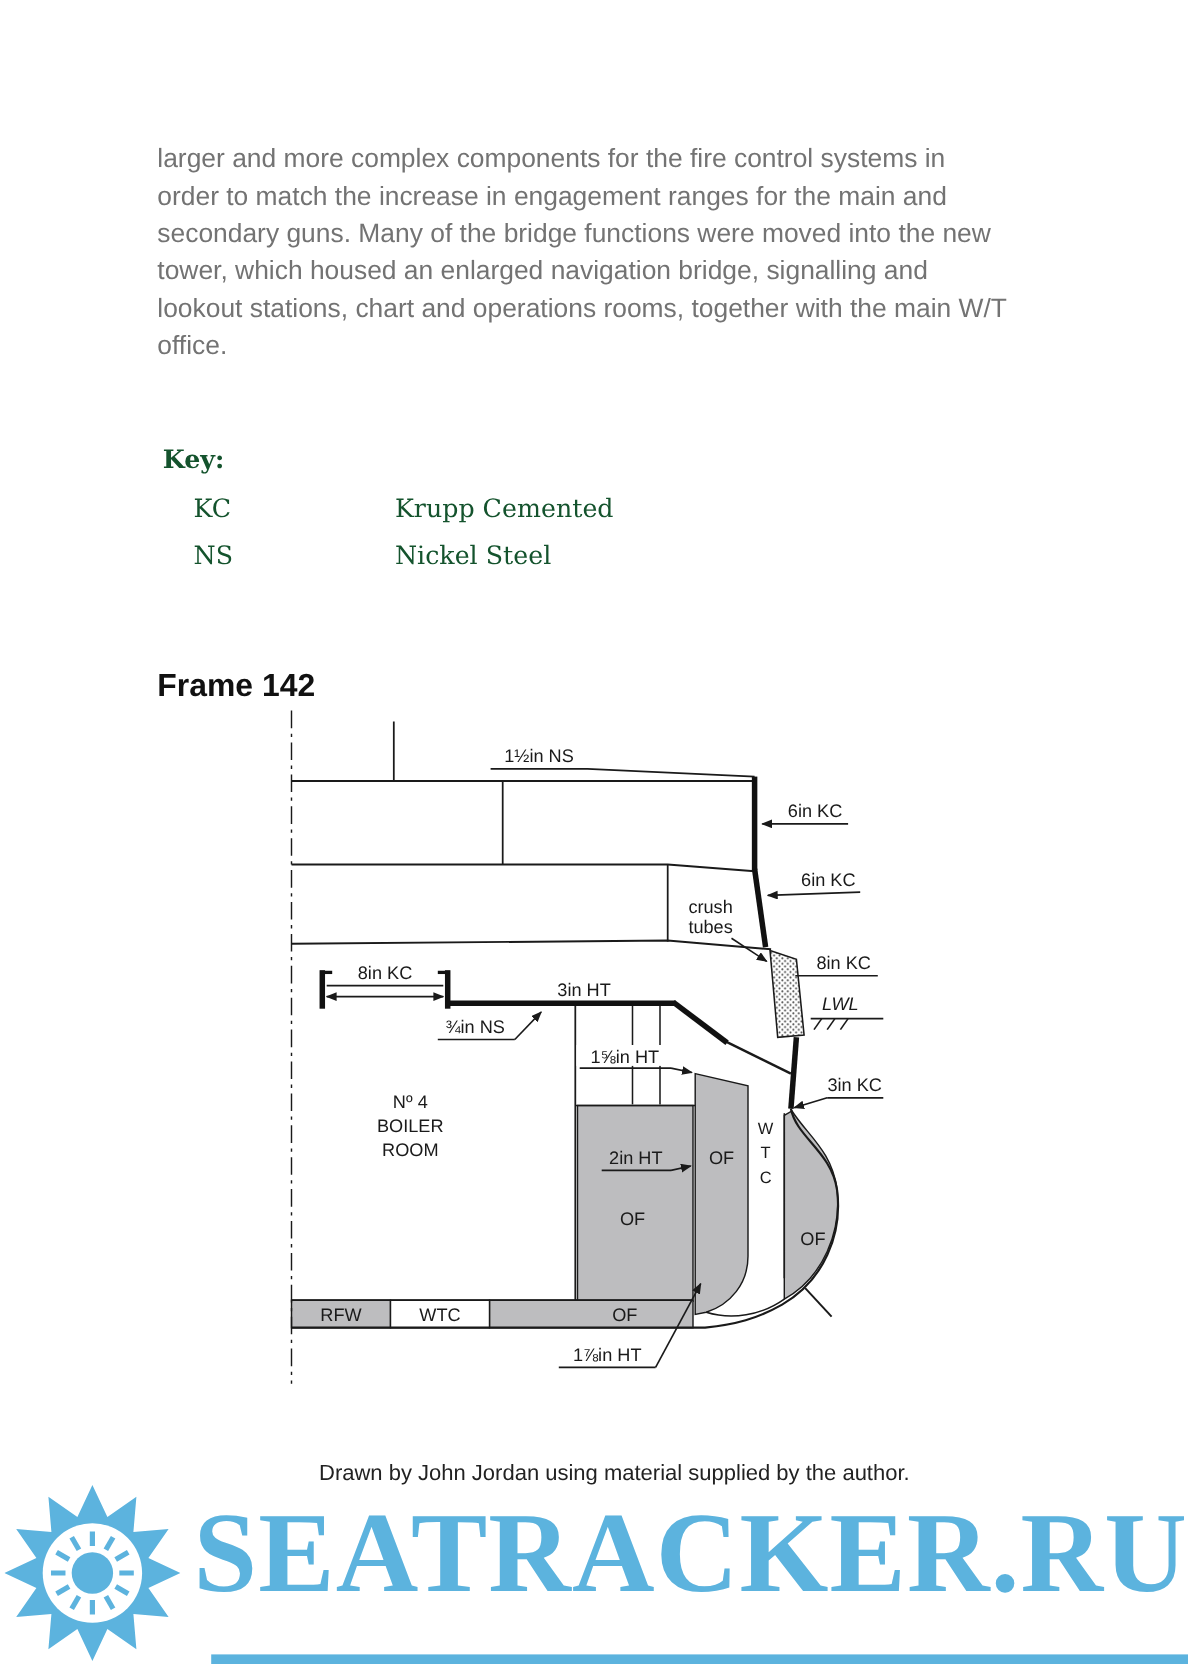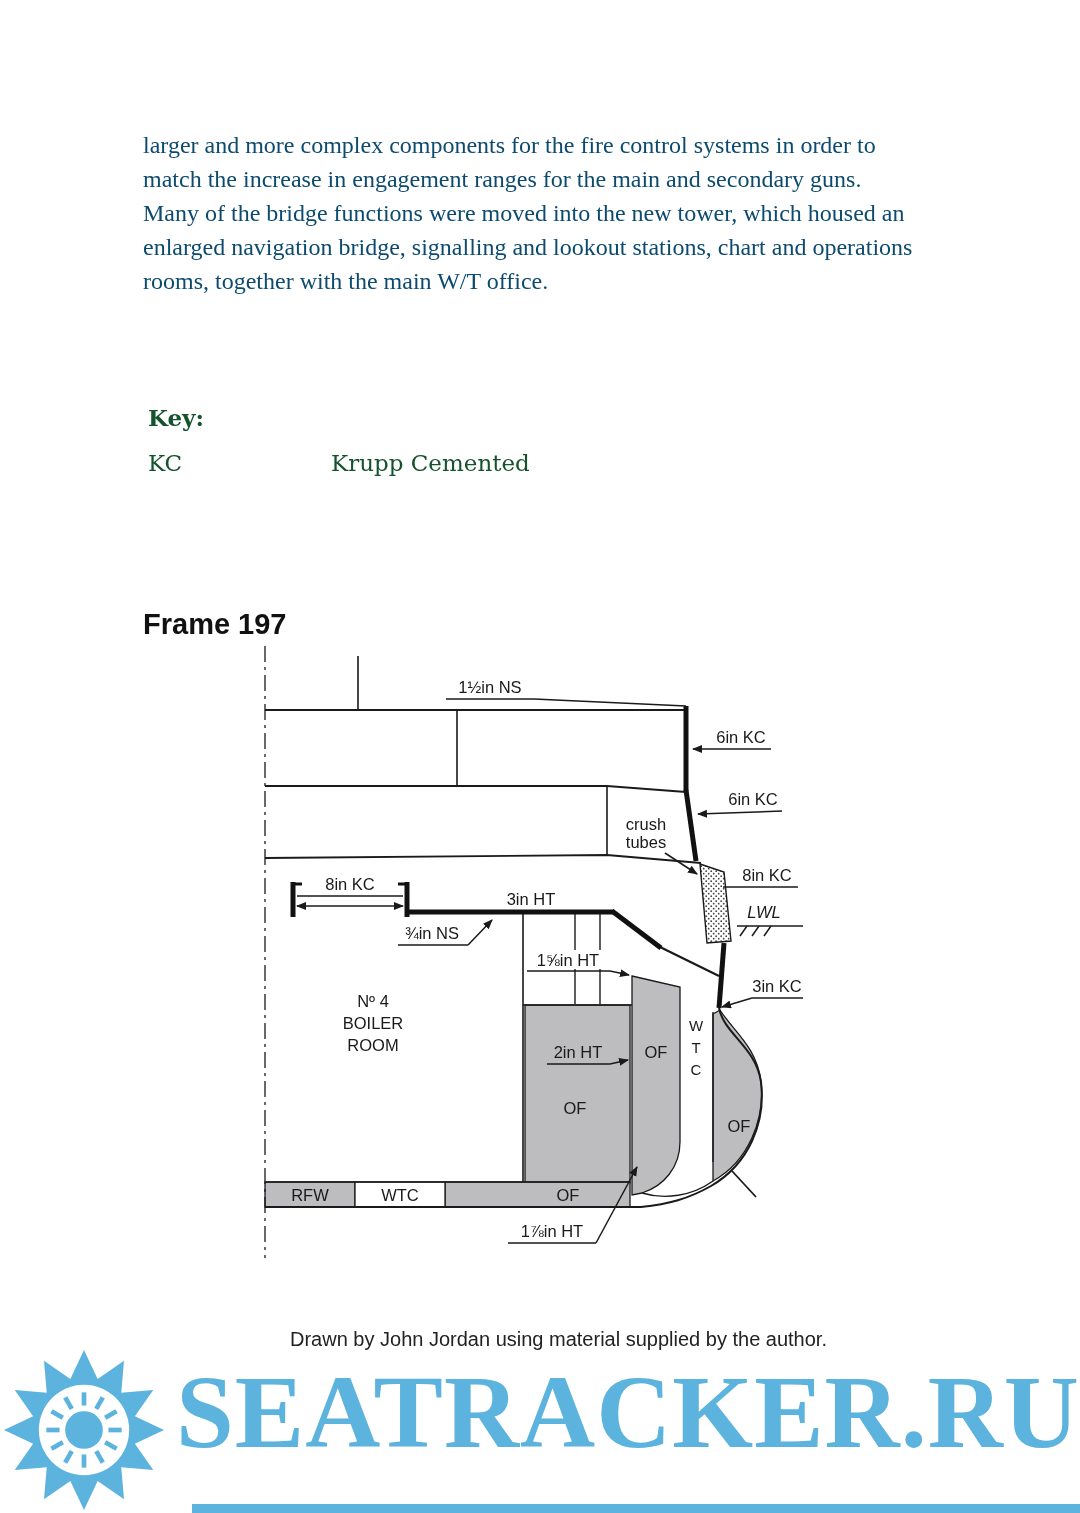--- a/index.html
+++ b/index.html
@@ -1,24 +1,24 @@
 <!DOCTYPE html>
 <html><head>
 <meta charset="utf-8">
 <style>
   * { margin:0; padding:0; box-sizing:border-box; }
   html,body { background:#ffffff; }
   .page { position:relative; width:1080px; height:1513px; background:#ffffff; overflow:hidden; color:#1a1a1a; }
 
   .para { position:absolute; left:143px; top:128px; width:778px;
-          font-family:Liberation Serif, serif; font-size:24px; line-height:34px; color:#0c4a6e; }
+          font-family:Liberation Sans, sans-serif; font-size:24px; line-height:34px; color:#737373; }
 
   .key { position:absolute; left:148px; top:404px; font-family:"DejaVu Serif", serif; font-size:23px; color:#14532d; }
   .key-title { font-weight:bold; margin-bottom:16px; }
-  .key-row { margin-bottom:10px; line-height:33px; }
+  .key-row { margin-bottom:10px; line-height:33px;margin-left:28px; }
   .key-abbr { display:inline-block; width:183px; }
 
   .frame-heading { position:absolute; left:143px; top:608px;
           font-family:"Liberation Sans", sans-serif; font-weight:bold; font-size:29px; color:#111; }
 
   .diagram { position:absolute; left:250px; top:640px; }
 
   .caption { position:absolute; left:0; top:1328px; width:100%; text-align:center;
           font-family:"Liberation Sans", sans-serif; font-size:20px; color:#222;padding-left:37px; }
 
@@ -35,23 +35,26 @@
 
 <div class="page">
 
   <p class="para">larger and more complex components for the fire control systems in order to match the increase in engagement ranges for the main and secondary guns. Many of the bridge functions were moved into the new tower, which housed an enlarged navigation bridge, signalling and lookout stations, chart and operations rooms, together with the main W/T office.</p>
 
   <div class="key">
     <div class="key-title">Key:</div>
     <div class="key-row">
       <span class="key-abbr">KC</span><span>Krupp Cemented</span>
     </div>
+    <div class="key-row">
+      <span class="key-abbr">NS</span><span>Nickel Steel</span>
+    </div>
   </div>
 
-  <div class="frame-heading">Frame 197</div>
+  <div class="frame-heading">Frame 142</div>
 
   <div class="diagram">
     <svg viewBox="0 0 580 625" width="580" height="625" font-family="Liberation Sans, sans-serif">
       <defs>
         <pattern id="stipple" width="5" height="5" patternUnits="userSpaceOnUse">
           <rect width="5" height="5" fill="#ffffff"></rect>
           <circle cx="1.2" cy="1.2" r="0.9" fill="#444"></circle>
           <circle cx="3.7" cy="3.7" r="0.9" fill="#444"></circle>
         </pattern>
         <marker id="ah" markerWidth="10" markerHeight="9" refX="9" refY="4" orient="auto" markerUnits="userSpaceOnUse">

